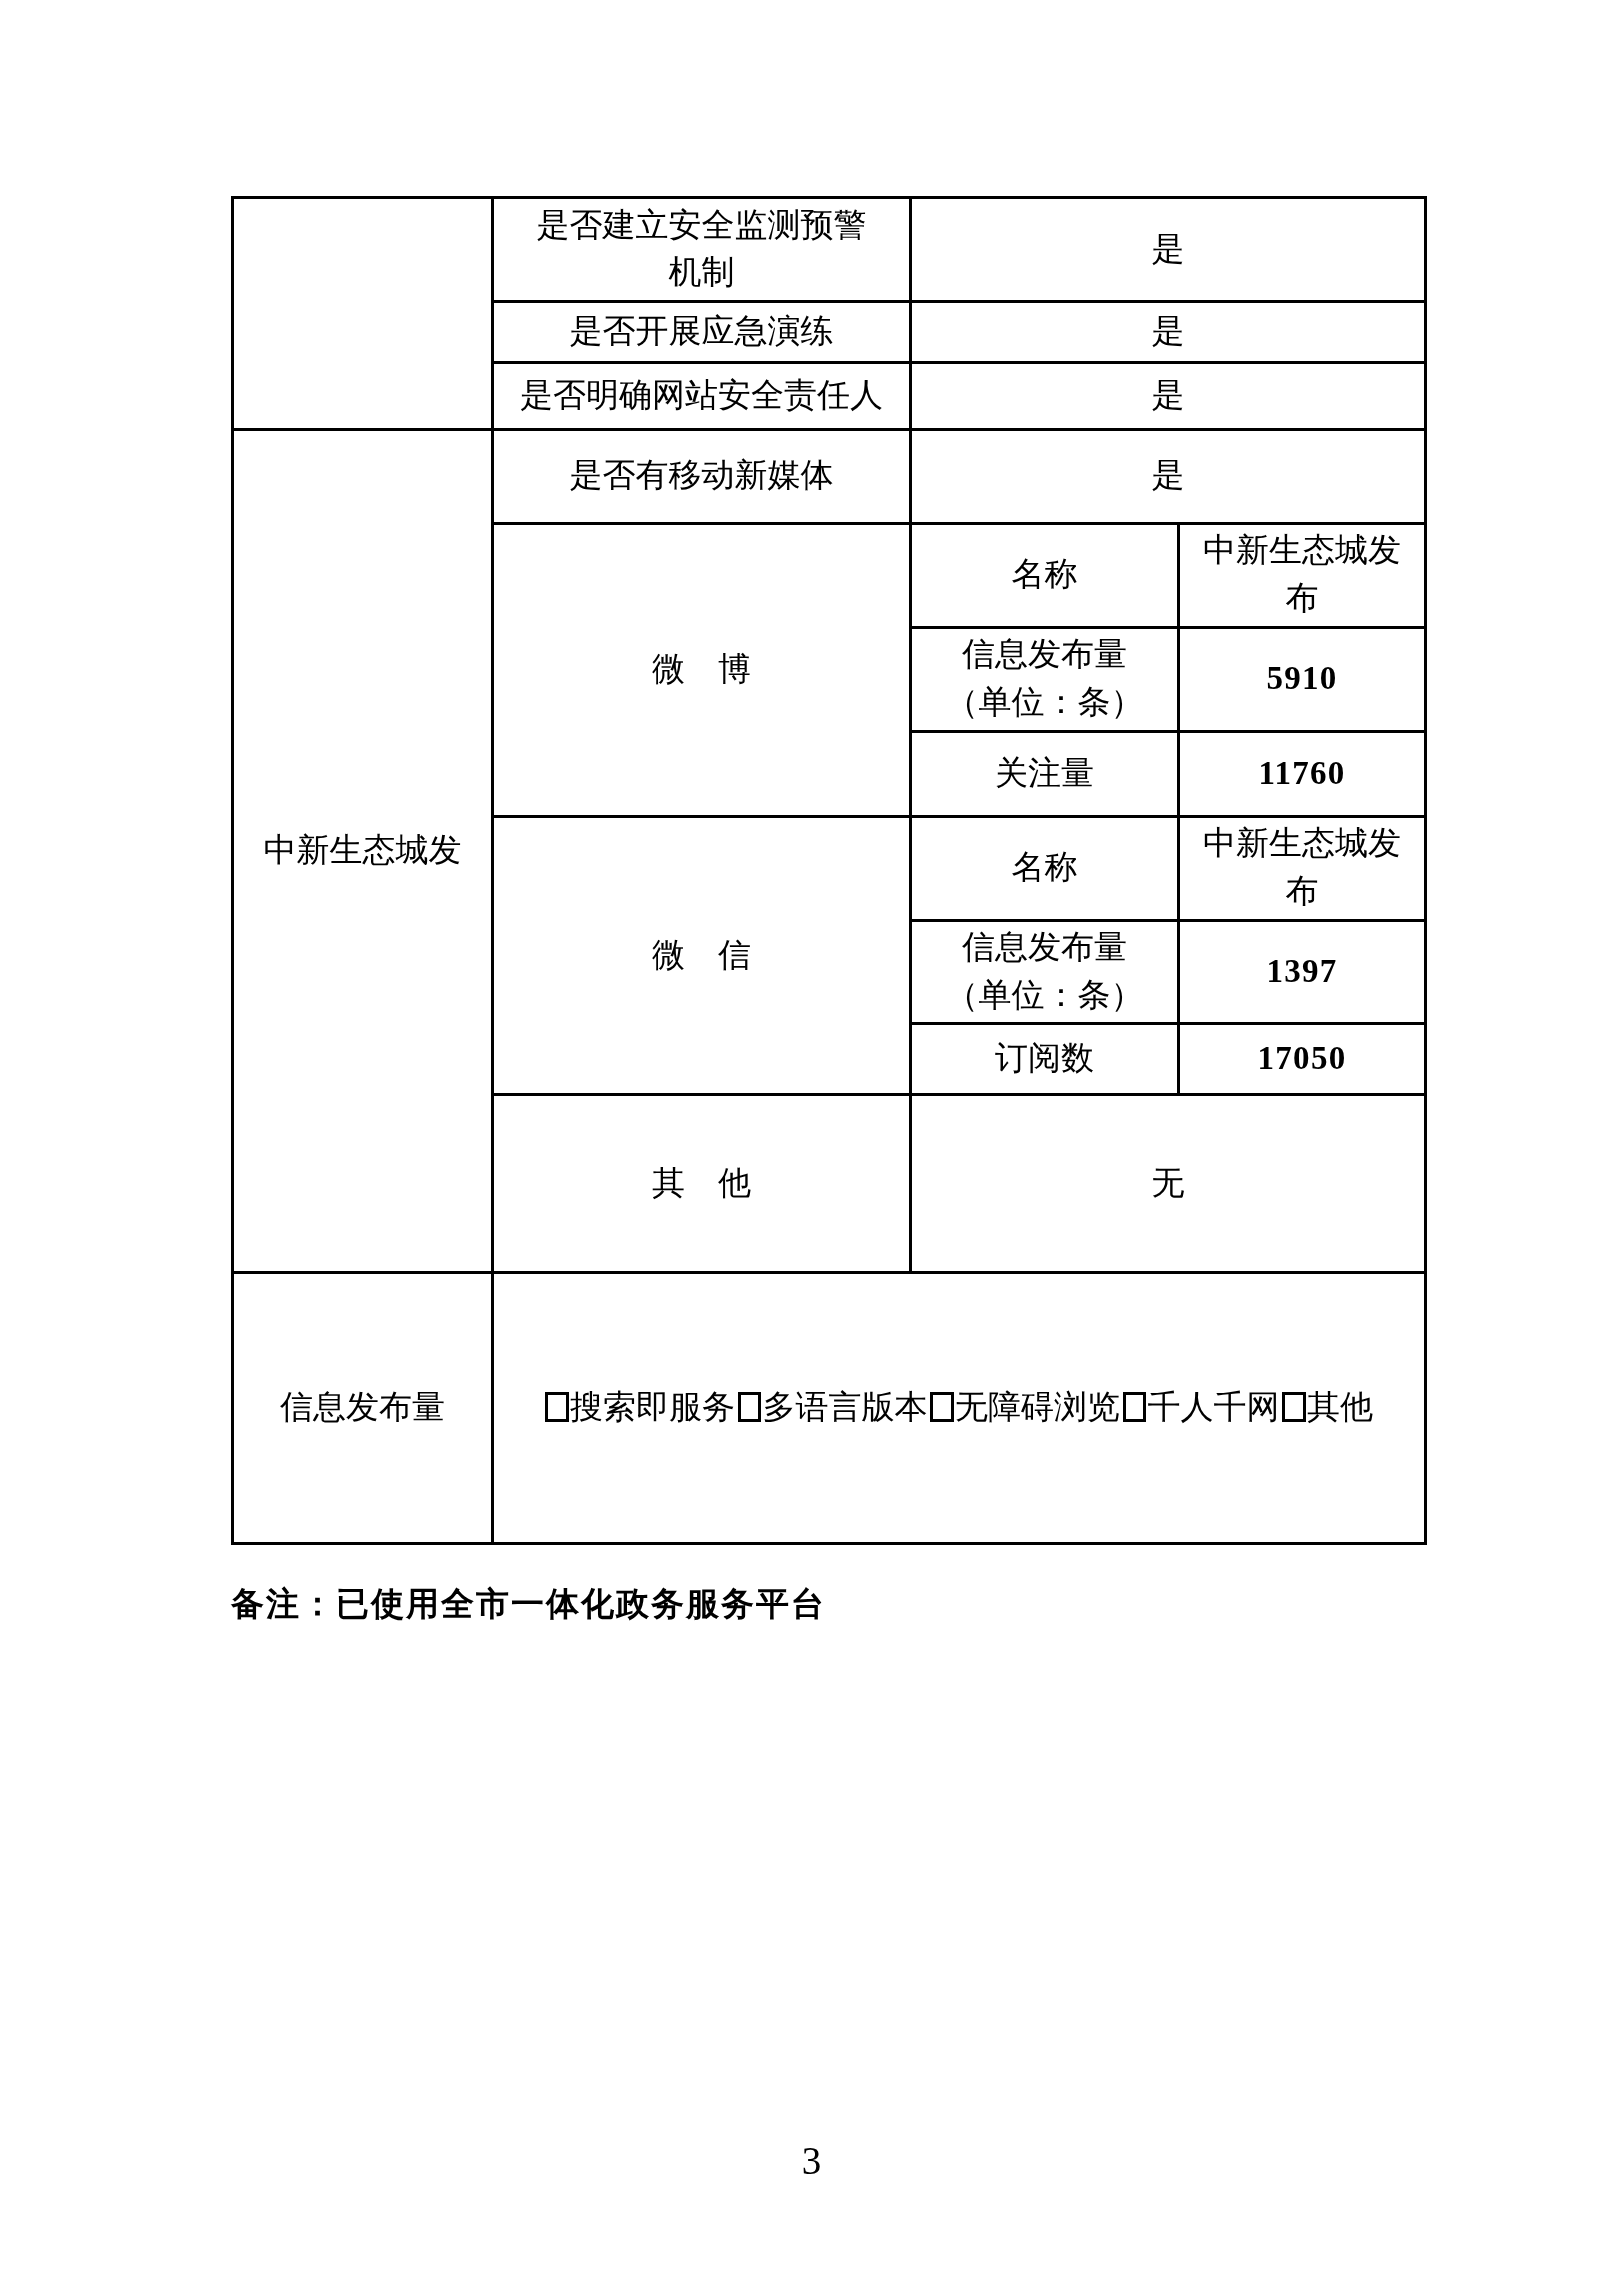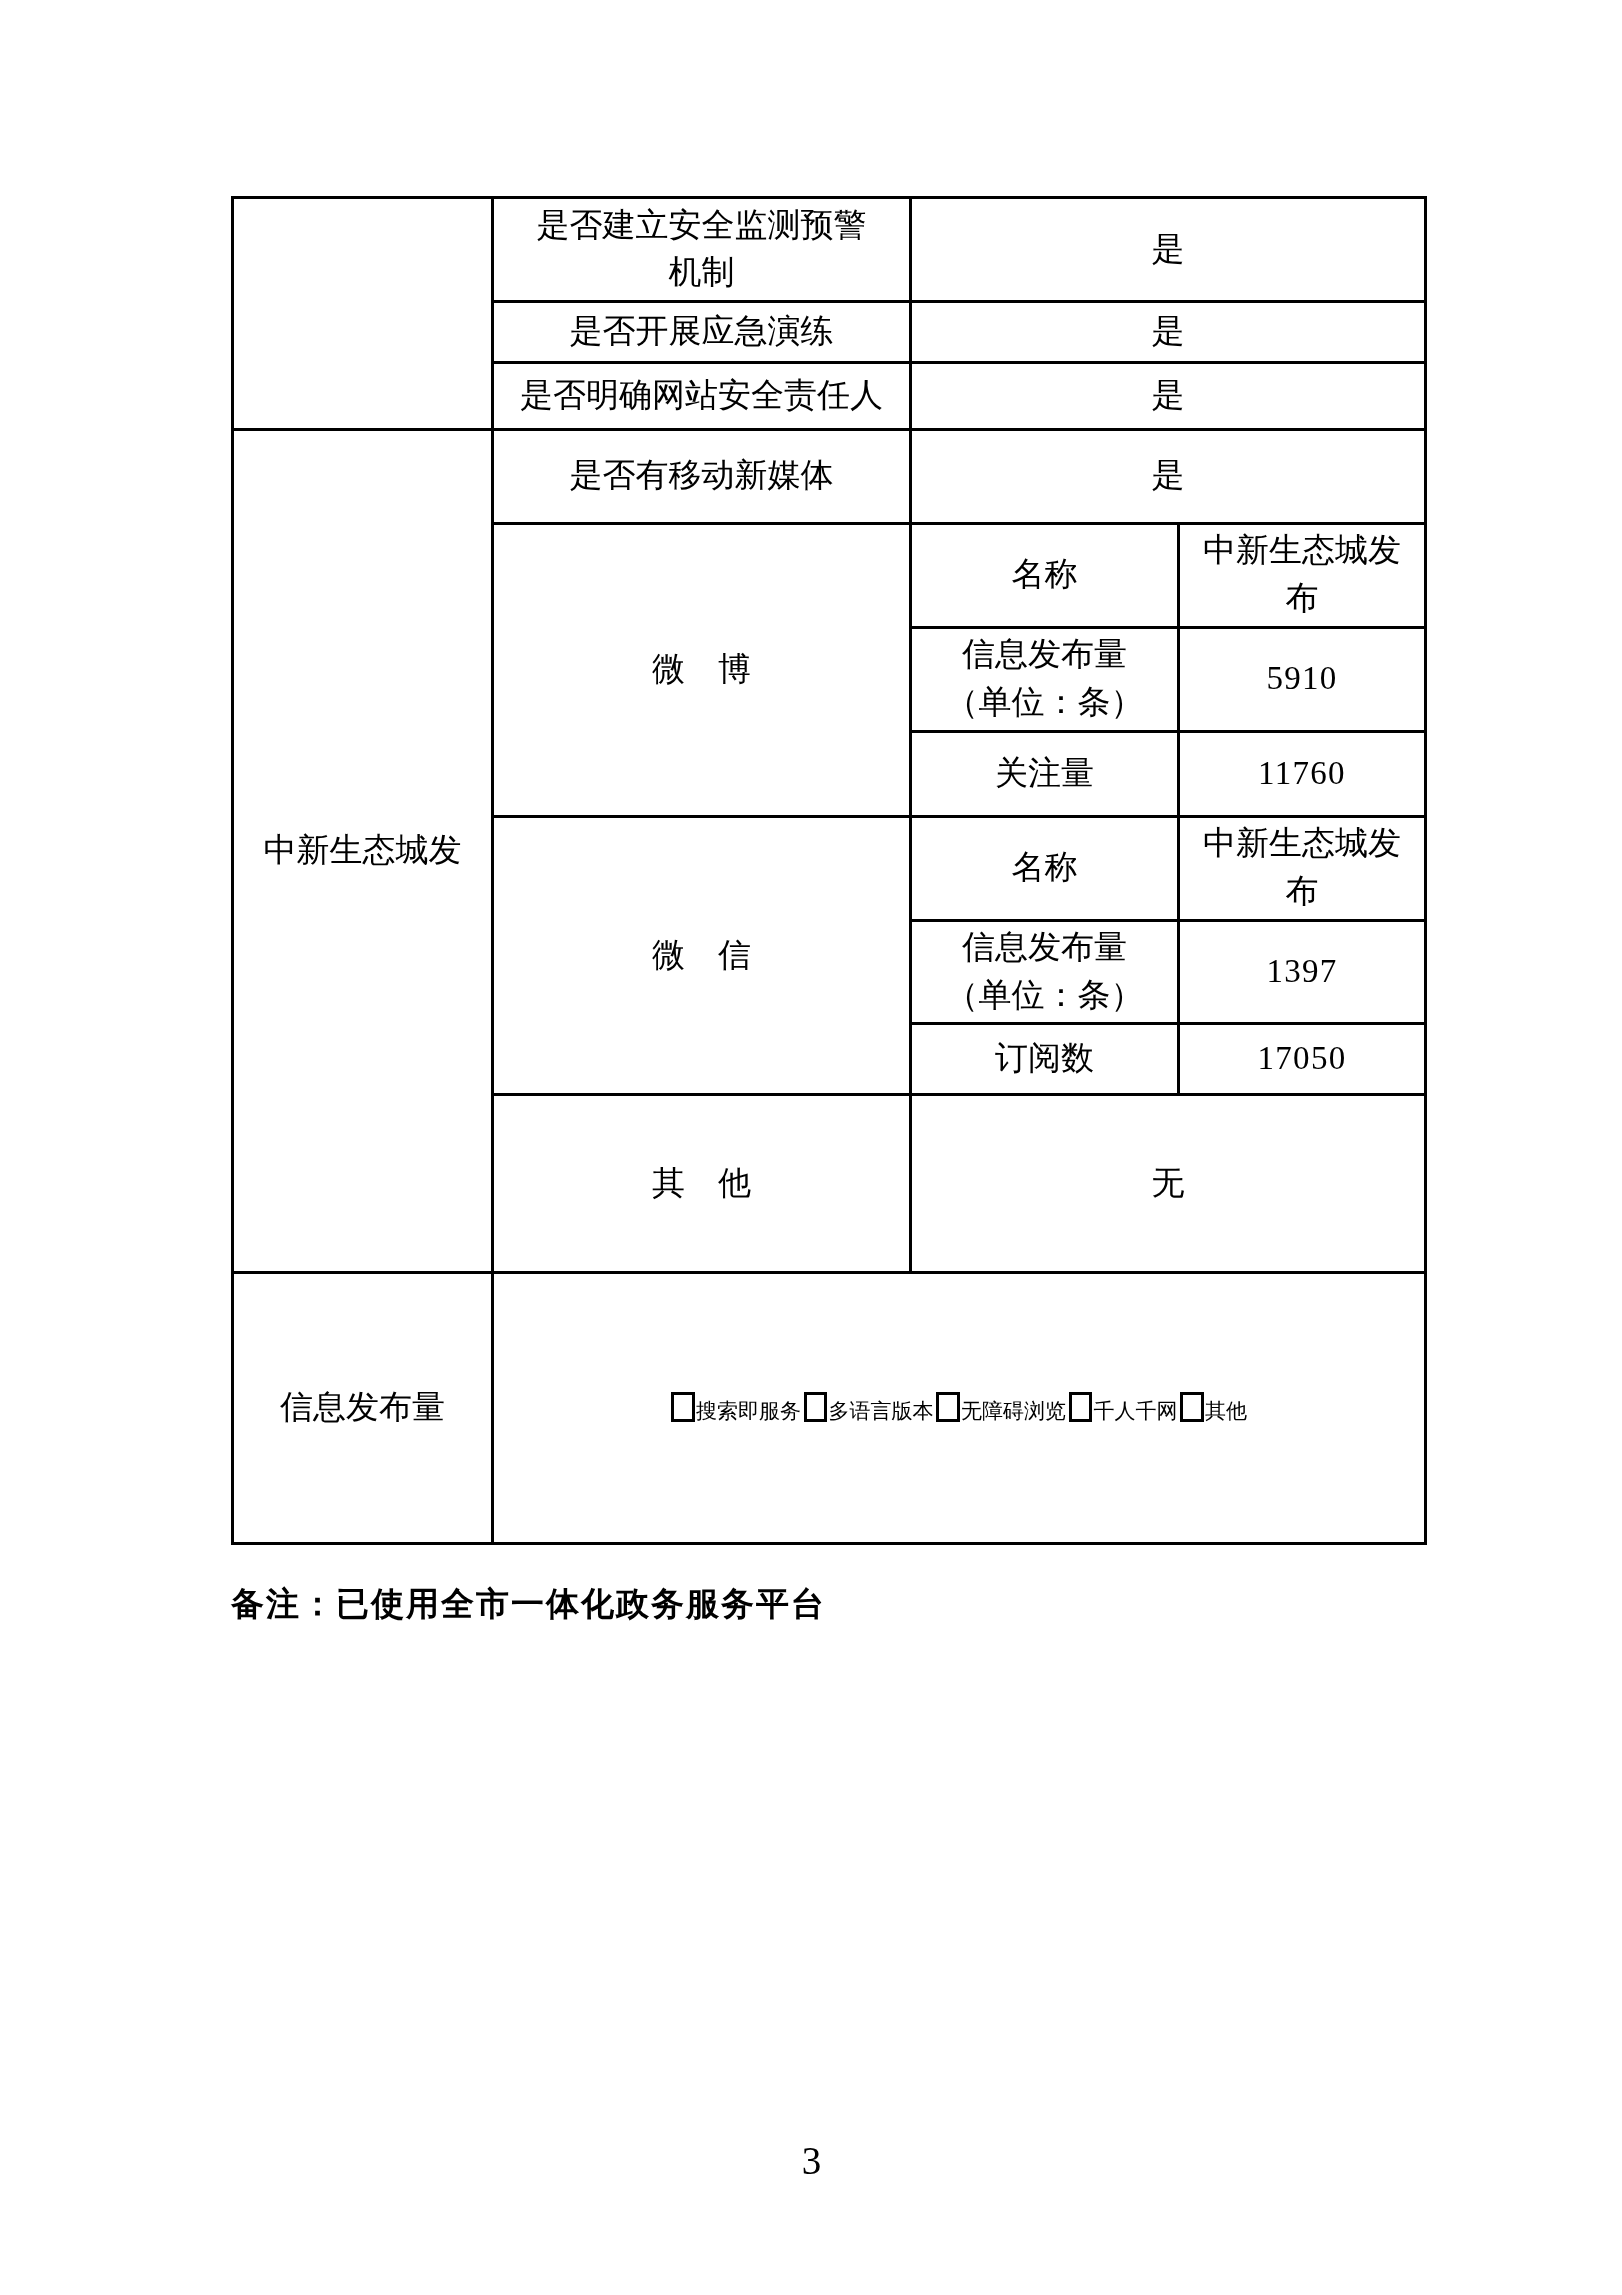--- a/index.html
+++ b/index.html
@@ -24,36 +24,36 @@
   table.report-table td {
     border: 3.3px solid #000;
     text-align: center;
     vertical-align: middle;
     font-size: 33px;
     line-height: 1.45;
     padding: 2.6px 5.2px;
   }
   td.pre { white-space: pre-line; }
   td.left-cell { text-align: left; padding-left: 15.7px; }
-  td.num { font-size: 35px; letter-spacing: 1.3px; }
+  td.num { font-size: 35px; letter-spacing: 1.3px; font-weight: bold; }
   
   tr.r1  { height: 98px; }
   tr.r2  { height: 61px;  }
   tr.r3  { height: 67px; }
   tr.r4  { height: 94px; }
   tr.r5  { height: 101px; }
   tr.r6  { height: 97px; }
   tr.r7  { height: 85px; }
   tr.r8  { height: 102px; }
   tr.r9  { height: 97px; }
   tr.r10 { height: 71px; }
   tr.r11 { height: 178px; }
   tr.r12 { height: 271px; }
 
-  .cb-line { font-size: 21px; white-space: nowrap; }
+  .cb-line { font-size: 33px; white-space: nowrap; }
   .cb-box {
     display: inline-block;
     width: 23.6px;
     height: 30px;
     border: 3.9px solid #000;
     background: #fff;
     vertical-align: -3.9px;
     margin: 0 1.3px 0 2.6px;
   }
   .cb-item:first-child .cb-box { margin-left: 0; }

